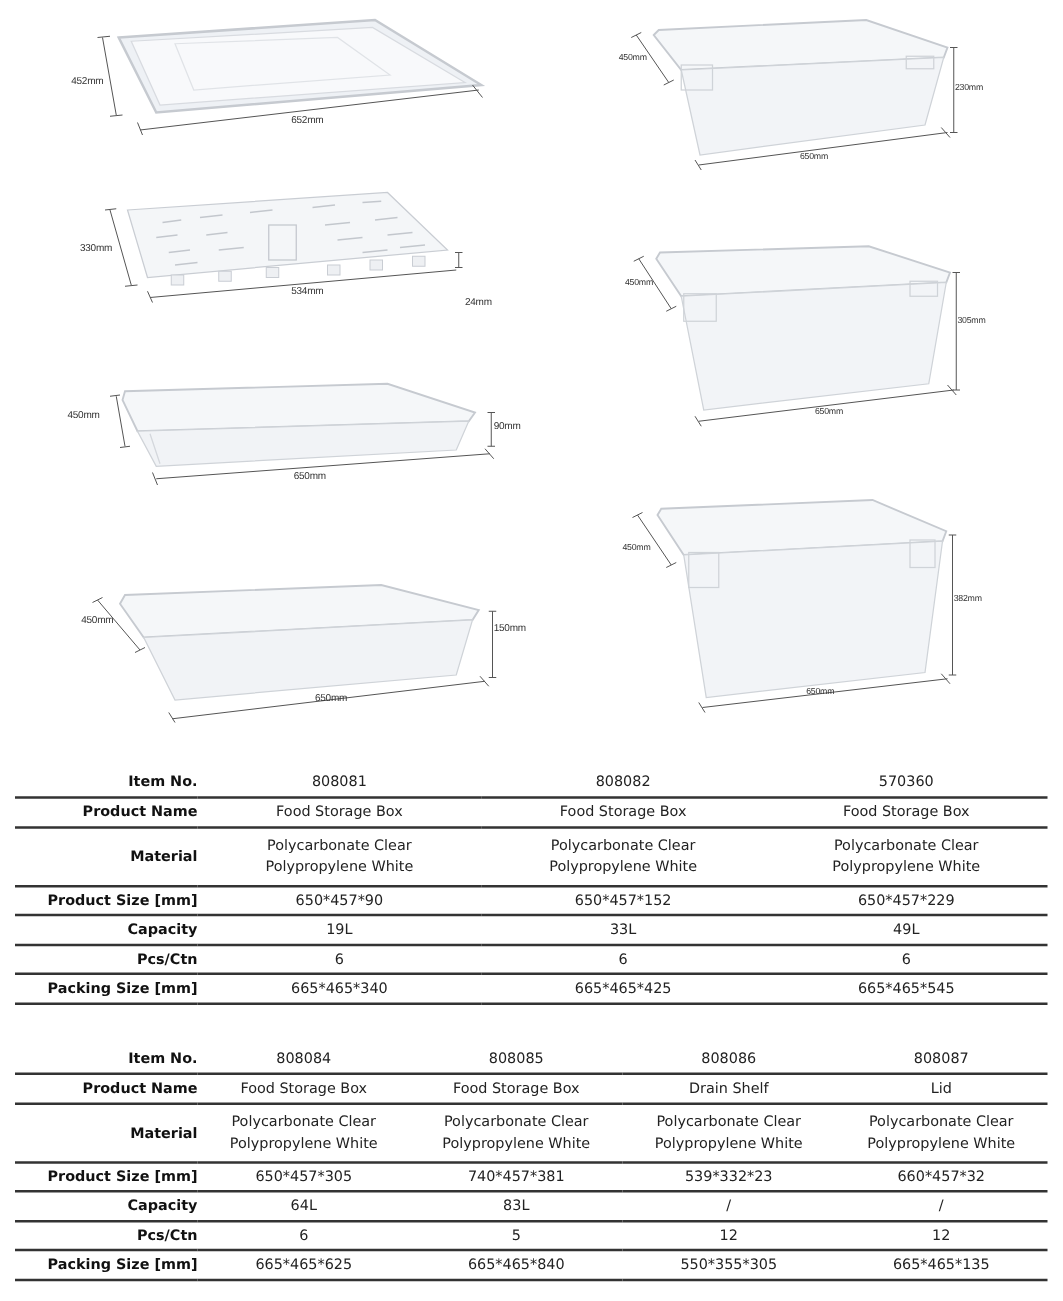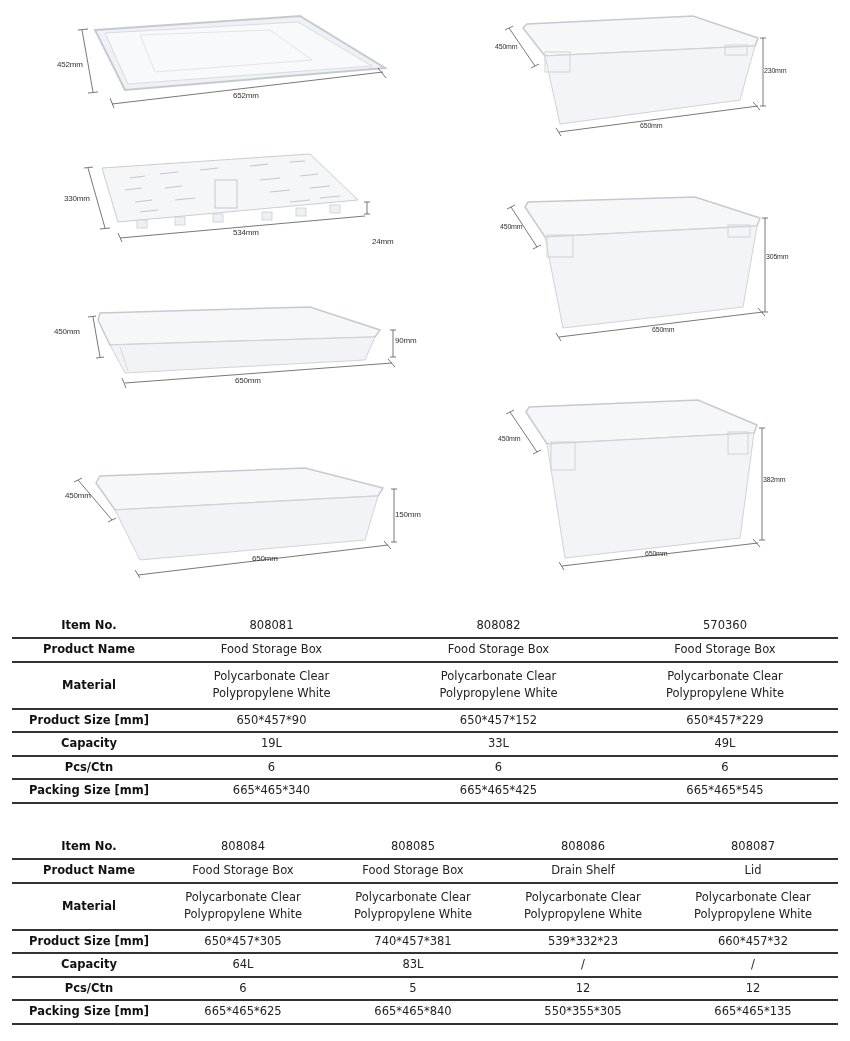--- a/index.html
+++ b/index.html
@@ -5,21 +5,21 @@
   * { margin:0; padding:0; box-sizing:border-box; }
   html, body { width:850px; height:1041px; background:#ffffff; overflow:hidden; }
   body { position:relative; font-family:"DejaVu Sans", "Liberation Sans", sans-serif; color:#1a1a1a; }
 
   .product { position:absolute; }
   .product svg { display:block; overflow:visible; }
   .dim { position:absolute; font-family:"Liberation Sans", sans-serif; font-size:8px; color:#333; letter-spacing:-0.2px; white-space:nowrap; }
 
   table.spec { position:absolute; left:12px; width:826px; border-collapse:collapse; font-size:11.5px; }
   table.spec td { border-bottom:2px solid #333; text-align:center; vertical-align:middle; padding:0; line-height:17px; color:#222; }
-  table.spec td.label { text-align:center; padding-left:8px; font-weight:bold; color:#111; }
+  table.spec td.label { text-align:right; padding-left:8px; font-weight:bold; color:#111; }
   table.spec tr.h23 td { height:23.5px; }
   table.spec tr.h47 td { height:47px; }
   table.spec tr.first td { height:24px; }
   table.spec .cell-line { display:block;text-align:center; }
 </style>
 </head>
 <body>
 
 <div class="product" style="left:0;top:0;width:425px;height:120px;">
   <svg width="425" height="120">
@@ -110,21 +110,21 @@
     <line x1="74" y1="32" x2="82" y2="28" stroke="#555" stroke-width="0.8"></line>
     <line x1="108" y1="72" x2="116" y2="68" stroke="#555" stroke-width="0.8"></line>
     <line x1="138" y1="125" x2="388" y2="95" stroke="#555" stroke-width="0.8"></line>
     <line x1="135" y1="120" x2="140" y2="128" stroke="#555" stroke-width="0.8"></line>
     <line x1="384" y1="91" x2="391" y2="99" stroke="#555" stroke-width="0.8"></line>
     <line x1="394" y1="39" x2="394" y2="92" stroke="#555" stroke-width="0.8"></line>
     <line x1="391" y1="39" x2="397" y2="39" stroke="#555" stroke-width="0.8"></line>
     <line x1="391" y1="92" x2="397" y2="92" stroke="#555" stroke-width="0.8"></line>
   </svg>
   <span class="dim" style="left:65px;top:41px;">450mm</span>
-  <span class="dim" style="left:395px;top:60px;text-align:center;">150mm</span>
+  <span class="dim" style="left:395px;top:48px;text-align:center;">150mm</span>
   <span class="dim" style="left:252px;top:104px;">650mm</span>
 </div>
 
 <div class="product" style="left:425px;top:0;width:425px;height:140px;">
   <svg width="425" height="140">
     <polygon points="98,28 102,24 268,16 333,38 330,46 120,56" fill="#f5f7f9" stroke="#c6cad0" stroke-width="1.5"></polygon>
     <polygon points="120,56 330,46 315,100 135,124" fill="#f2f4f7" stroke="#cfd3d8" stroke-width="1"></polygon>
     <rect x="120" y="52" width="25" height="20" fill="none" stroke="#cfd3d8"></rect>
     <rect x="300" y="45" width="22" height="10" fill="none" stroke="#cfd3d8"></rect>
     <line x1="84" y1="28" x2="110" y2="66" stroke="#555" stroke-width="0.8"></line>

